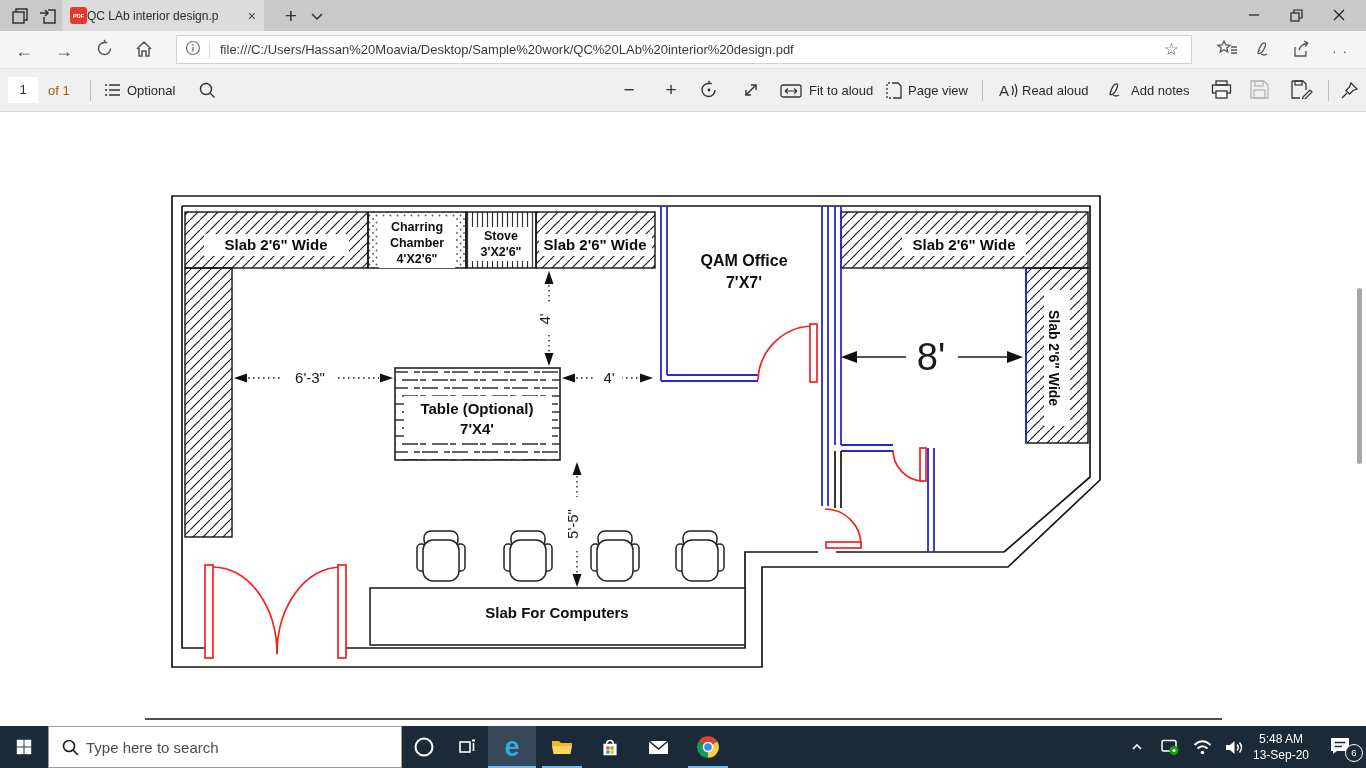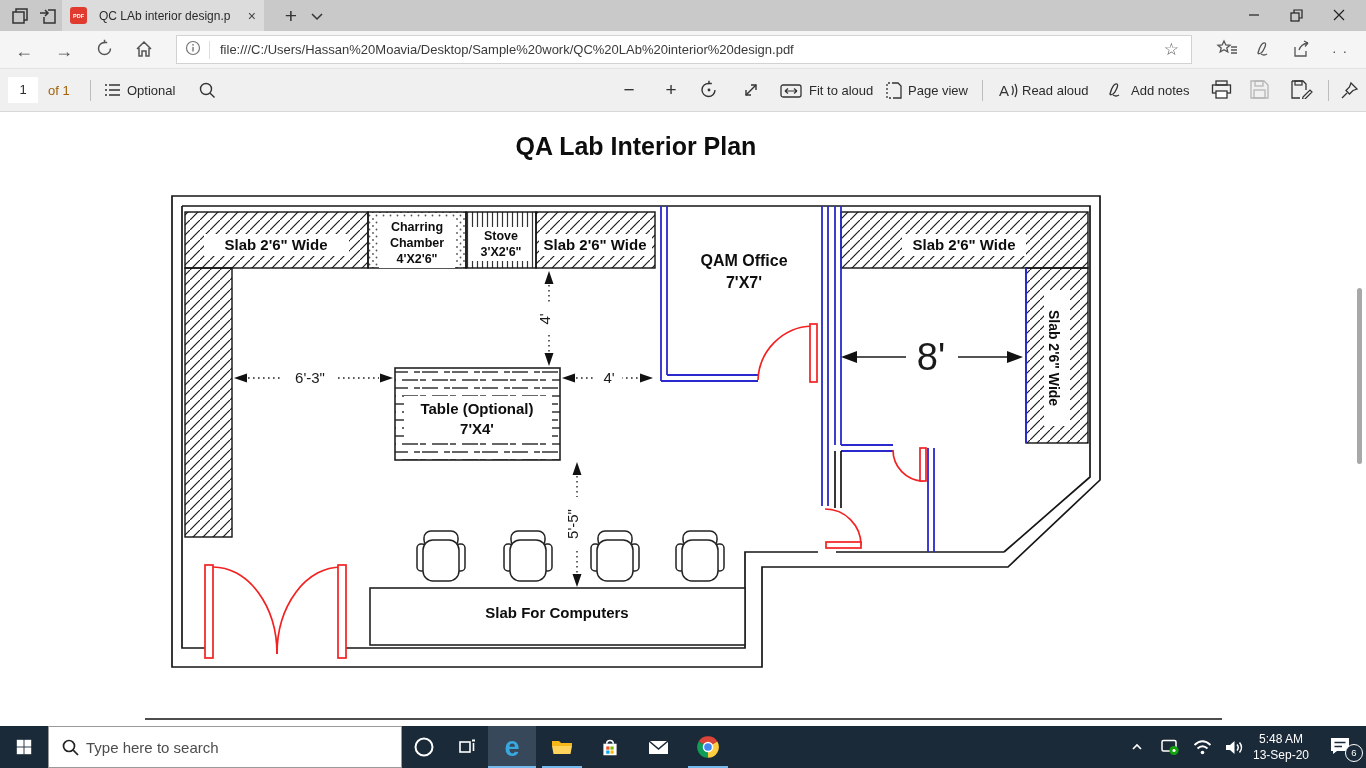--- a/index.html
+++ b/index.html
@@ -4,21 +4,21 @@
 <style>
   html,body{margin:0;padding:0;background:#fff}
   .screen{position:relative;width:1366px;height:768px;overflow:hidden;background:#fff;
           font-family:"Liberation Sans",sans-serif;-webkit-font-smoothing:antialiased}
   
   .tabbar{position:absolute;top:0;left:0;width:1366px;height:31px;background:#c9c9c9;z-index:10}
   .tb-icon{position:absolute;top:6px;width:20px;height:20px;color:#333;cursor:pointer}
   .tab{position:absolute;left:62px;top:0;width:202px;height:31px;background:#dcdcdc;display:flex;align-items:center;padding:0 8px;box-sizing:border-box}
   .pdficon{width:17px;height:17px;background:#e13b2f;border-radius:3px;color:#fff;font-size:5.5px;font-weight:bold;
            display:flex;align-items:center;justify-content:center;flex:0 0 auto}
-  .tabtitle{font-size:12px;color:#2b2b2b;margin-left:12px;white-space:nowrap;overflow:hidden;flex:1 1 auto}
+  .tabtitle{font-size:12px;color:#2b2b2b;margin-left:0;white-space:nowrap;overflow:hidden;flex:1 1 auto}
   .tabclose{font-size:14px;color:#444;margin-left:6px;flex:0 0 auto;cursor:pointer}
   .newtab{position:absolute;left:276px;top:1px;width:30px;height:30px;font-size:21px;color:#333;text-align:center;line-height:29px;cursor:pointer}
   .tabchev{position:absolute;left:306px;top:5px;width:22px;height:22px;cursor:pointer}
   .winbtn{position:absolute;top:0;width:42px;height:30px;display:flex;align-items:center;justify-content:center;color:#222;cursor:pointer}
   
   .navbar{position:absolute;top:31px;left:0;width:1366px;height:38px;background:#f5f5f5;border-bottom:1px solid #e2e2e2;box-sizing:border-box;z-index:10}
   .navicon{position:absolute;top:8px;width:24px;height:24px;color:#555;font-size:18px;line-height:24px;text-align:center;cursor:pointer}
   .addr{position:absolute;left:176px;top:4px;width:1016px;height:29px;background:#fff;border:1px solid #d2d2d2;box-sizing:border-box;display:flex;align-items:center}
   .url{font-size:13px;color:#3a3a3a;white-space:nowrap;overflow:hidden;flex:1 1 auto}
   .addrstar{font-size:17px;color:#555;padding:0 12px;cursor:pointer}
@@ -227,21 +227,20 @@
     </span>
     <div class="vdiv" style="left:1328px"></div>
     <span class="baricon" style="left:1340px;top:12px">
       <svg width="19" height="19" viewBox="0 0 19 19">
           <path d="M11,2 L17,8 L13,9.5 L9.5,13 L6,9.5 L9.5,6 Z" fill="none" stroke="#333" stroke-width="1.3"></path>
           <line x1="7" y1="12" x2="2" y2="17" stroke="#333" stroke-width="1.3"></line>
         </svg>
     </span>
   </div>
 
-  <div class="pagetitle">QA Lab Interior Plan</div>
   <div class="pagebottom"></div>
   <div class="vscroll"></div>
 
   <svg class="planwrap" width="1366" height="768" viewBox="0 0 1366 768">
     <defs>
       <pattern id="hatch" width="10" height="10" patternUnits="userSpaceOnUse">
         <path d="M-2,12 L12,-2" stroke="#1b1b1b" stroke-width="1.2" fill="none"></path>
       </pattern>
       <pattern id="dots" width="7" height="7" patternUnits="userSpaceOnUse">
         <circle cx="2" cy="2" r="0.9" fill="#555"></circle>

